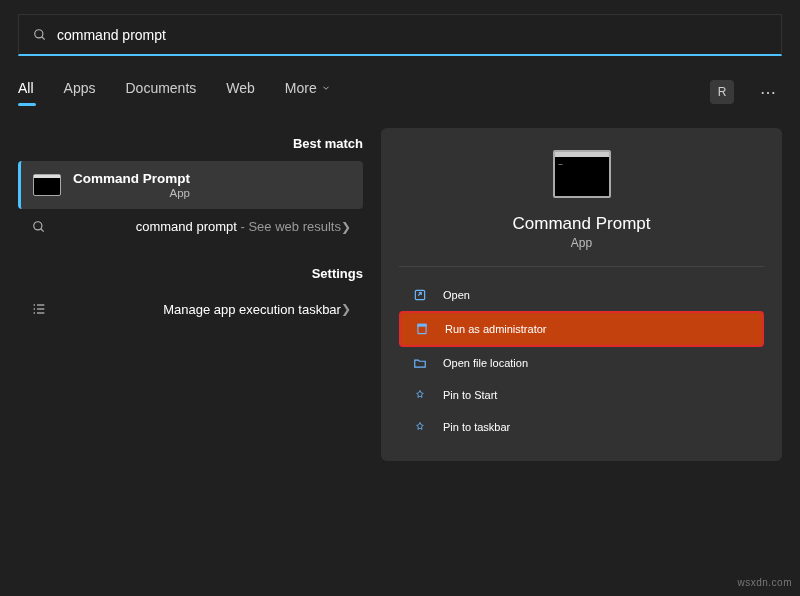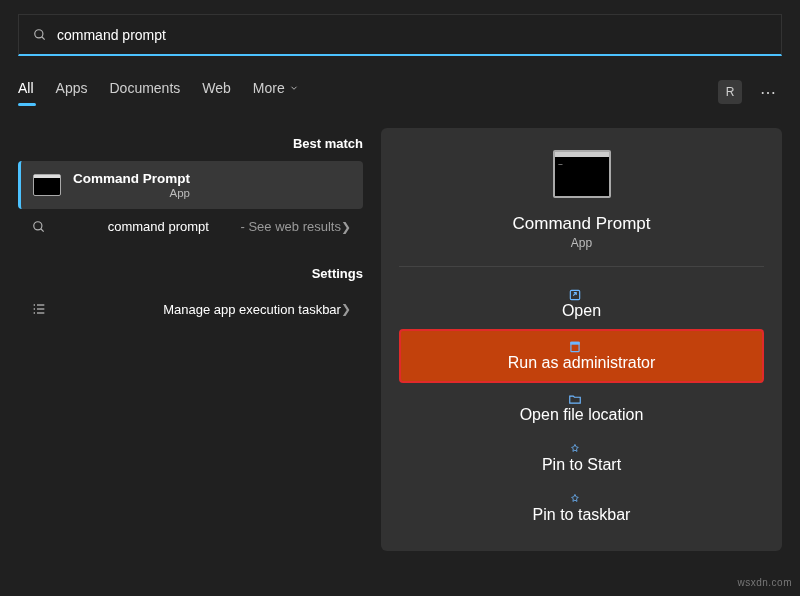--- a/index.html
+++ b/index.html
@@ -2,21 +2,21 @@
 <html><head>
 <meta charset="utf-8">
 <style>
 * { margin: 0; padding: 0; box-sizing: border-box; font-family: "Segoe UI", sans-serif; }
 body { width: 800px; height: 596px; background: #202020; color: #fff; overflow: hidden; position: relative; }
 
 .search-bar { margin: 14px 18px 0 18px; height: 42px; background: #1f1f1f; border: 1px solid #333; border-bottom: 2px solid #4cc2ff; display: flex; align-items: center; padding: 0 14px; }
 .search-bar .icon { width: 14px; height: 14px; margin-right: 10px; opacity: 0.85; }
 .search-bar input { flex: 1; background: transparent; border: none; outline: none; color: #fff; font-size: 14px; }
 
-.tabs-row { display: flex; align-items: center; margin: 18px 18px 0 18px; height: 36px; font-size: 14px; color: #cfcfcf; }
+.tabs-row { display: flex; align-items: center; margin: 18px 18px 0 18px; height: 36px; font-size: 14px; color: #cfcfcf; gap: 8px; }
 .tab { margin-right: 22px; padding-bottom: 8px; cursor: pointer; display: flex; align-items: center; }
 .tab.active { color: #fff; position: relative; }
 .tab.active::after { content: ""; position: absolute; left: 0; bottom: -2px; width: 18px; height: 3px; background: #4cc2ff; border-radius: 2px; }
 .tab .chev { margin-left: 4px; }
 .tabs-spacer { flex: 1; }
 .avatar { width: 24px; height: 24px; border-radius: 4px; background: #3a3a3a; display: flex; align-items: center; justify-content: center; font-size: 12px; margin-right: 14px; }
 .ellipsis { color: #cfcfcf; font-size: 16px; letter-spacing: 2px; cursor: pointer; padding: 0 4px; }
 
 .content { display: flex; margin: 18px 18px 0 18px; gap: 18px; text-align: right; }
 .left { width: 345px; }
@@ -25,32 +25,32 @@
 .section-title { font-size: 13px; font-weight: 600; margin: 8px 0 10px 4px; }
 .best-match { background: #383838; border-radius: 4px; display: flex; align-items: center; padding: 10px 12px; border-left: 3px solid #4cc2ff; }
 .cmd-icon-sm { width: 28px; height: 22px; background: #000; border: 1px solid #aaa; border-radius: 2px; margin-right: 12px; position: relative; }
 .cmd-icon-sm::before { content: ""; position: absolute; top: 0; left: 0; right: 0; height: 3px; background: #ddd; }
 .bm-text .title { font-size: 13.5px; font-weight: 600; }
 .bm-text .sub { font-size: 11.5px; color: #bdbdbd; margin-top: 1px; }
 
 .row-item { display: flex; align-items: center; padding: 10px 12px; border-radius: 4px; cursor: pointer; }
 .row-item .left-icon { width: 18px; margin-right: 14px; display: flex; justify-content: center; opacity: 0.85; }
 .row-item .text { flex: 1; font-size: 13px; }
-.row-item .hint { color: #9a9a9a; padding-left: 28px; }
+.row-item .hint { color: #9a9a9a; }
 .row-item .chevron { color: #9a9a9a; font-size: 12px; }
 
 .preview-head { display: flex; flex-direction: column; align-items: center; padding: 0 22px 16px 22px; border-bottom: 1px solid #444; margin: 0 18px; }
 .cmd-icon-lg { width: 58px; height: 48px; background: #000; border: 2px solid #aaa; border-radius: 2px; margin-bottom: 16px; position: relative; }
 .cmd-icon-lg::before { content: ""; position: absolute; top: 0; left: 0; right: 0; height: 5px; background: #ccc; }
 .cmd-icon-lg::after { content: "_"; position: absolute; top: 5px; left: 4px; color: #ccc; font-size: 7px; }
 .preview-title { font-size: 17px; font-weight: 400; margin-bottom: 2px; }
 .preview-sub { font-size: 12px; color: #bdbdbd; }
 
 .action-list { padding: 12px 18px 0 18px; }
-.action { display: flex; align-items: center; padding: 9px 12px; border-radius: 4px; cursor: pointer; font-size: 16px; flex-direction: column; }
+.action { display: flex; align-items: center; padding: 9px 12px; border-radius: 4px; cursor: pointer; font-size: 11px; }
 .action .a-icon { width: 18px; margin-right: 14px; color: #6db7ff; display: flex; justify-content: center; }
 .action.highlighted { border: 2.5px solid #e02a2a; background: #c2410c; }
 
 .watermark { position: absolute; bottom: 8px; right: 8px; font-size: 10px; color: #777; letter-spacing: 0.5px; }
 
 svg { display: block; }
 </style>
 </head>
 <body>
 

